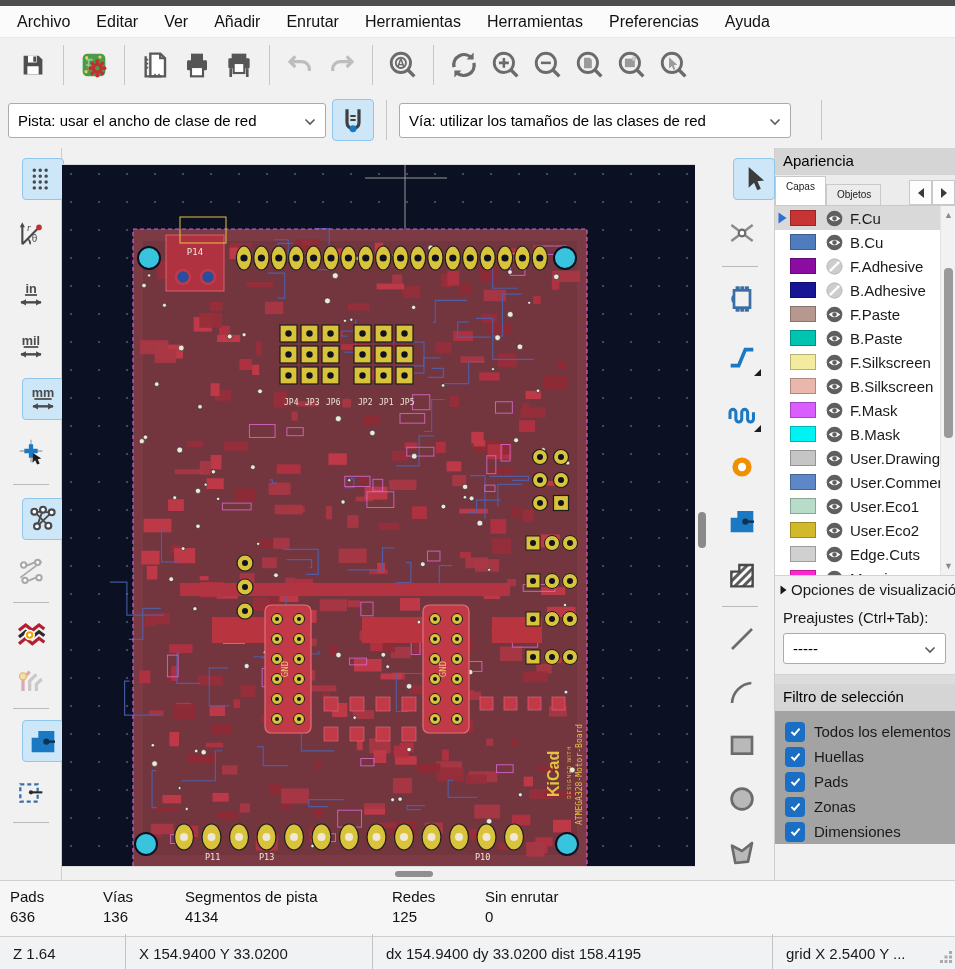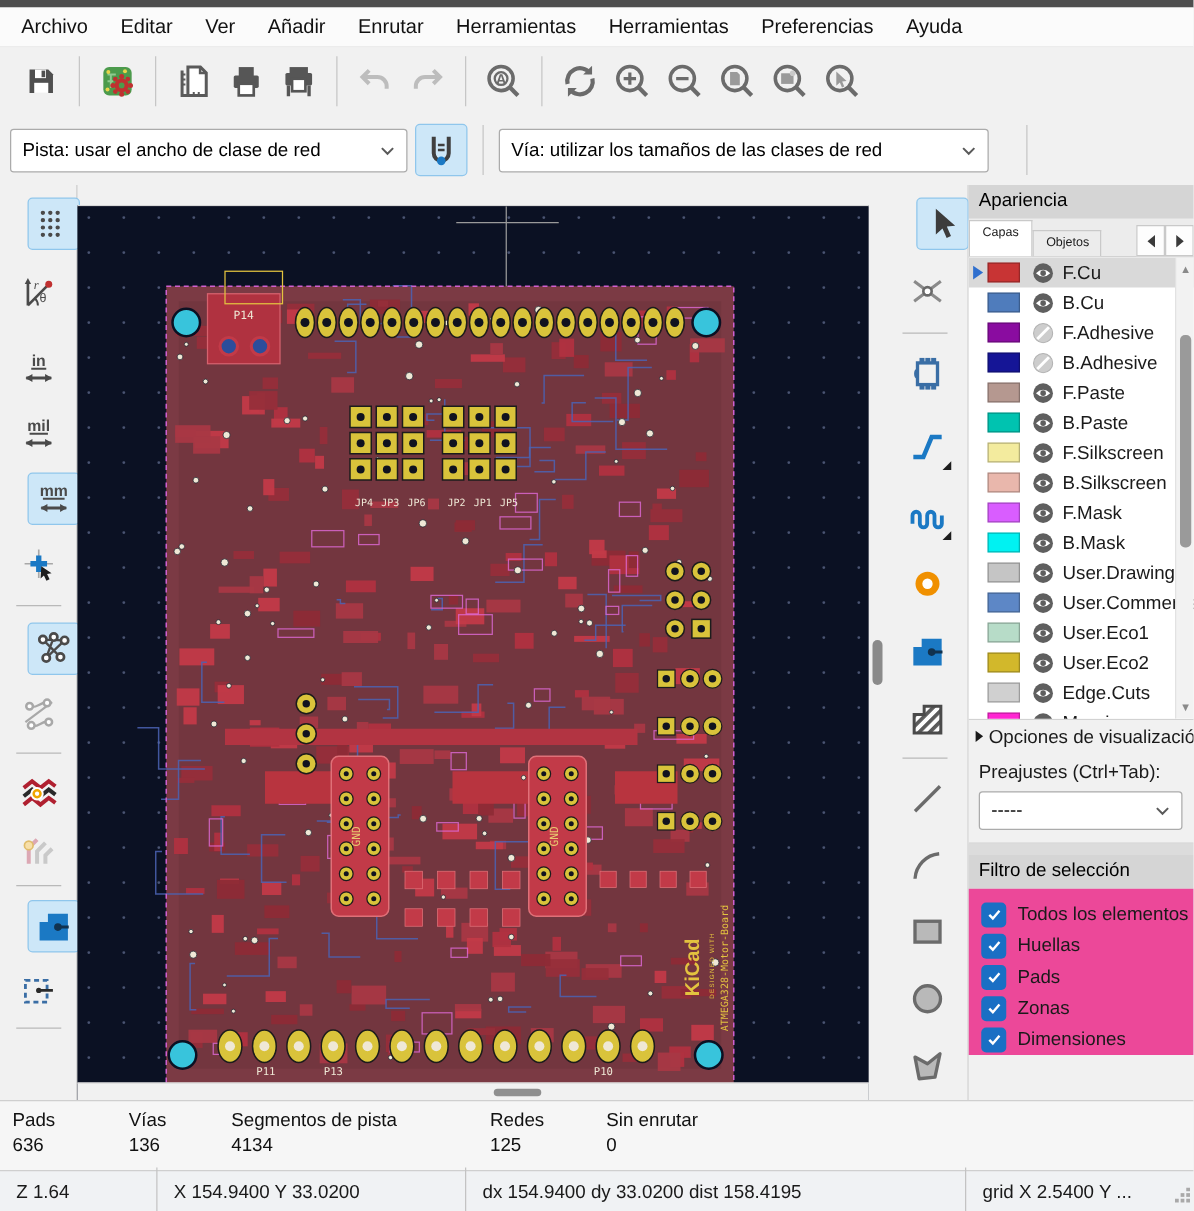--- a/index.html
+++ b/index.html
@@ -56,21 +56,21 @@
   .list-scroll .thumb { position:absolute; left:3px; top:62px; width:9px; height:170px; border-radius:4px; background:#9a9a9a; }
   .list-scroll .up, .list-scroll .dn { position:absolute; left:2px; width:11px; text-align:center; color:#8a8a8a; font-size:9px; }
   .list-scroll .up { top:4px; } .list-scroll .dn { bottom:4px; }
 
   .vis-options { height:27px; background:#f1f1f1; border-top:1px solid #d2d2d2; display:flex; align-items:center; font-size:15px; padding-left:5px; white-space:nowrap; overflow:hidden; }
   .vis-options .tri { margin-right:4px; flex:0 0 auto; }
   .presets { background:#f1f1f1; padding:7px 8px 10px 8px; border-bottom:1px solid #d2d2d2; }
   .presets .lbl { font-size:15px; margin-bottom:7px; }
   .spacer { height:9px; background:#dcdcdc; }
 
-  .filters { background:#ec4899; padding:8px 0 0 10px; }
+  .filters { background:#a3a3a3; padding:8px 0 0 10px; }
   .filter-row { display:flex; align-items:center; height:25px; }
   .checkbox { width:20px; height:20px; border-radius:4px; display:flex; align-items:center; justify-content:center; flex:0 0 20px; }
   .filter-label { font-size:15px; margin-left:9px; white-space:nowrap; overflow:hidden; }
 
   .status1 { position:absolute; top:880px; left:0; width:955px; height:56px; background:#f6f6f6; border-top:1px solid #cfcfcf; display:flex; padding:7px 0 0 10px; }
   .stat-cell .lbl { font-size:15px; color:#111; }
   .stat-cell .val { font-size:15px; color:#111; margin-top:3px; }
 
   .status2 { position:absolute; top:936px; left:0; width:955px; height:33px; background:#f0f2f4; border-top:1px solid #cfcfcf; display:flex; align-items:center; font-size:15px; }
   .coord-cell { height:38px; display:flex; align-items:center; padding-left:13px; white-space:nowrap; overflow:hidden; }

